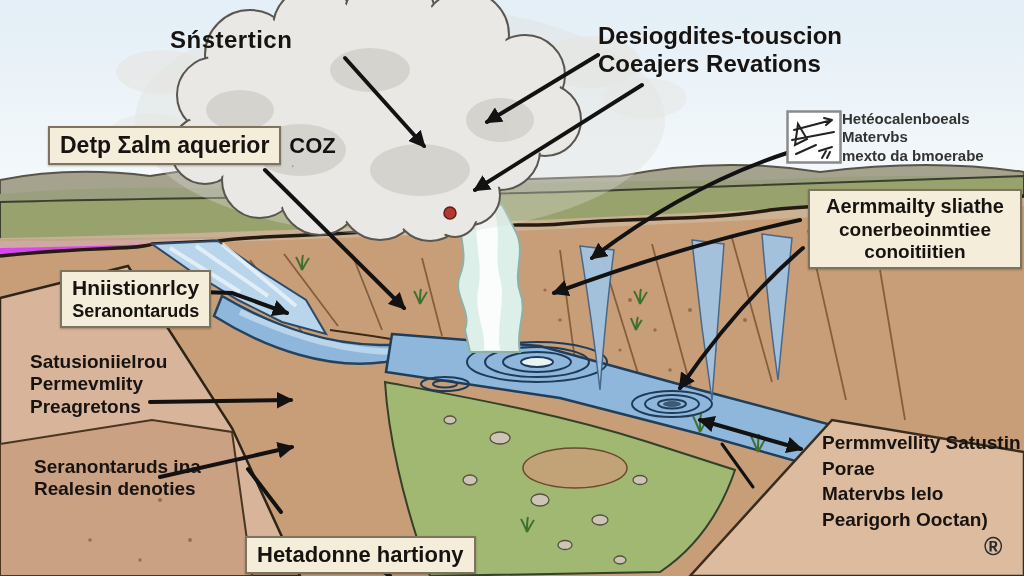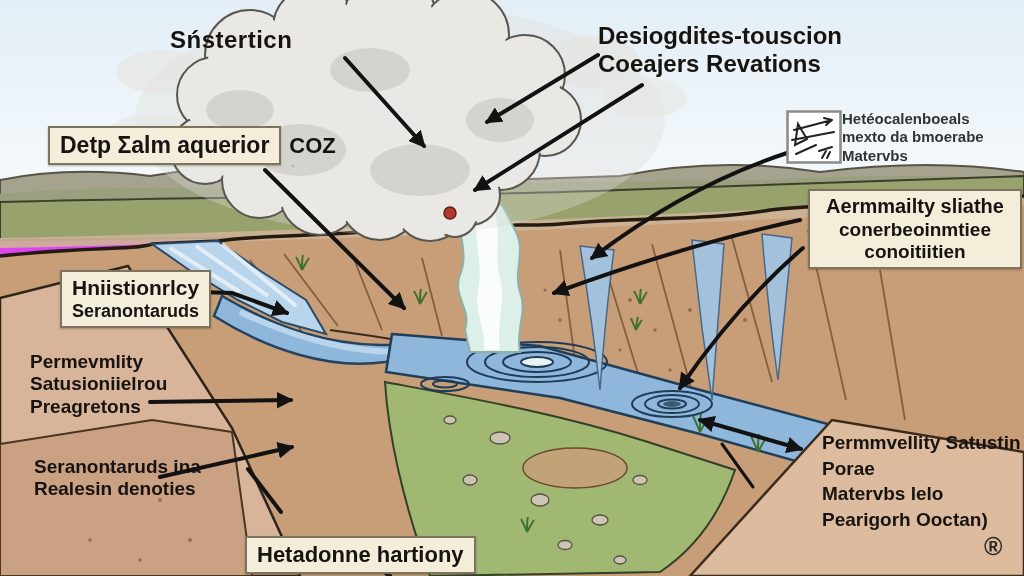--- a/index.html
+++ b/index.html
@@ -294,39 +294,39 @@
       <g stroke="#222" stroke-width="2" fill="none" stroke-linecap="round">
         <path d="M8,20 L46,10 M46,10 l-8,-2 M46,10 l-6,5"></path>
         <path d="M6,30 L48,22"></path>
         <path d="M10,44 L30,35 M33,41 L46,37"></path>
         <path d="M12,14 L21,29 L9,35 Z"></path>
         <path d="M36,48 l4,-7 M41,48 l3,-6"></path>
       </g>
     </svg>
     <div class="legend-text">
       <div>Hetéocalenboeals</div>
+      <div>Matervbs</div>
       <div>mexto da bmoerabe</div>
-      <div>Matervbs</div>
     </div>
   </div>
 
   <div class="lbl box center" style="left:800px;top:189px;width:190px;font-size:20px;">
     <div>Aermmailty sliathe</div>
     <div style="font-size:19px;">conerbeoinmtiee</div>
     <div style="font-size:19px;">conoitiitien</div>
   </div>
 
-  <div class="lbl box" style="left:60px;top:270px;font-size:21px;">
+  <div class="lbl box" style="left:60px;top:270px;font-size:21px;text-align:right;">
     <div>Hniistionrlcy</div>
     <div style="font-size:18px;">Seranontaruds</div>
   </div>
 
   <div class="lbl" style="left:30px;top:351px;font-size:19px;">
+    <div>Satusioniielrou</div>
     <div>Permevmlity</div>
-    <div>Satusioniielrou</div>
     <div>Preagretons</div>
   </div>
 
   <div class="lbl" style="left:34px;top:456px;font-size:19px;">
     <div>Seranontaruds ina</div>
     <div>Realesin denoties</div>
   </div>
 
   <div class="lbl box center" style="left:237px;top:536px;font-size:22px;">
     <span>Hetadonne hartiony</span>

